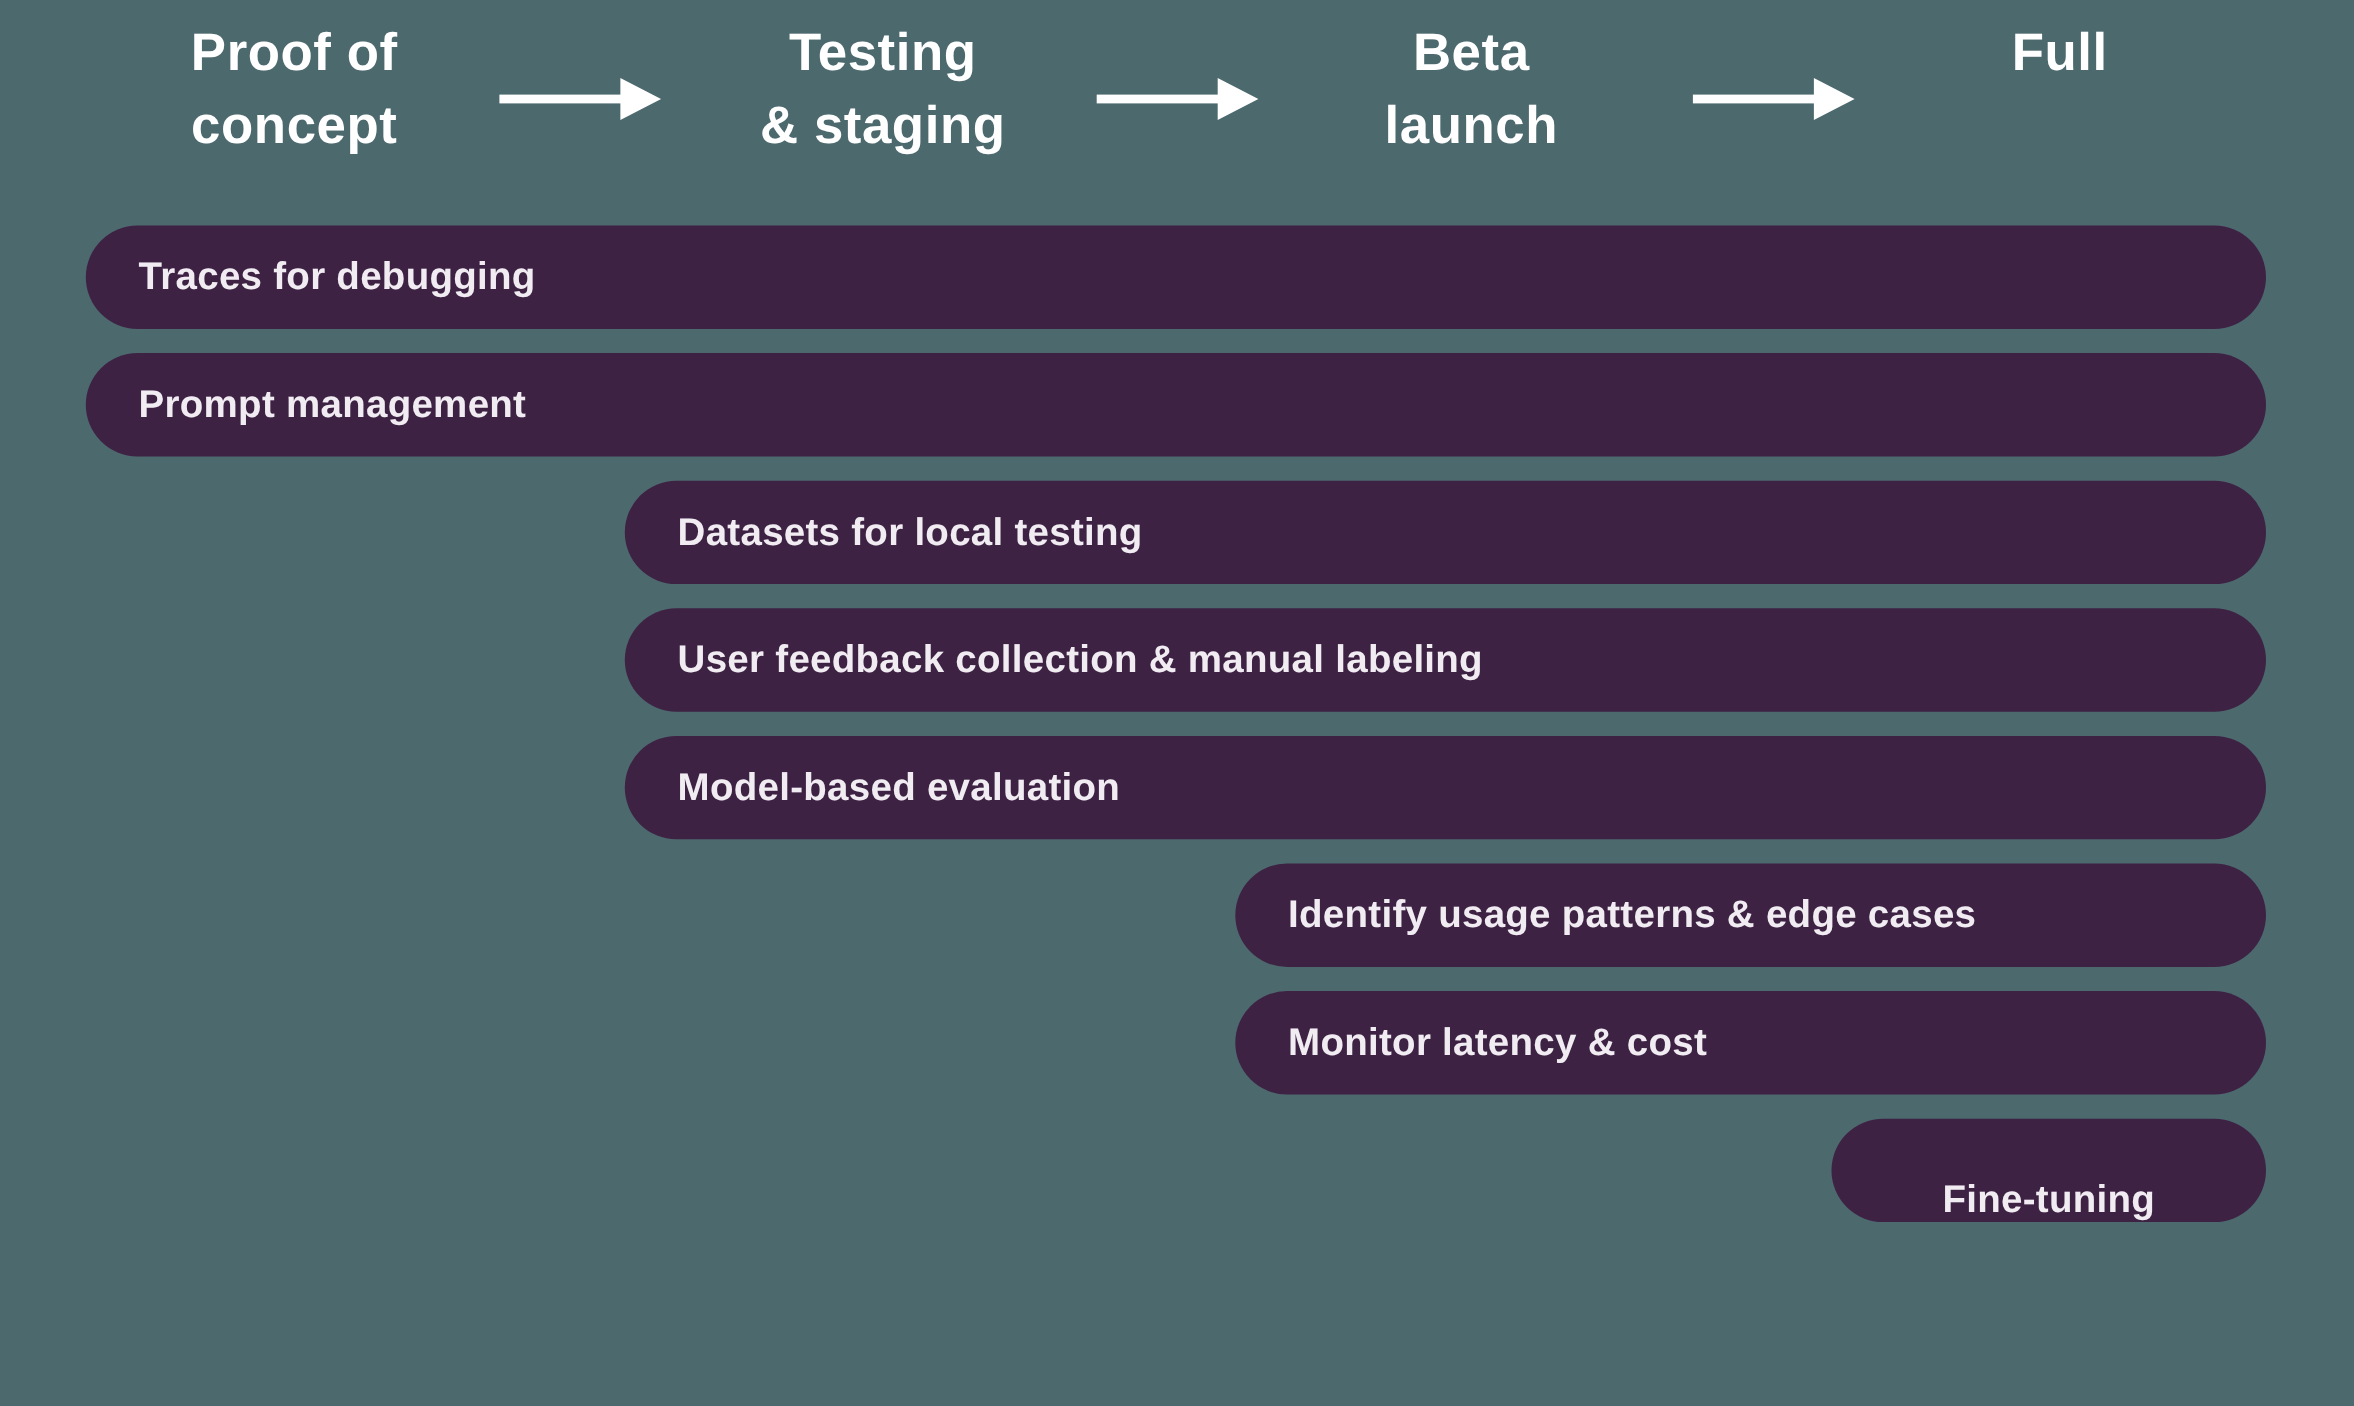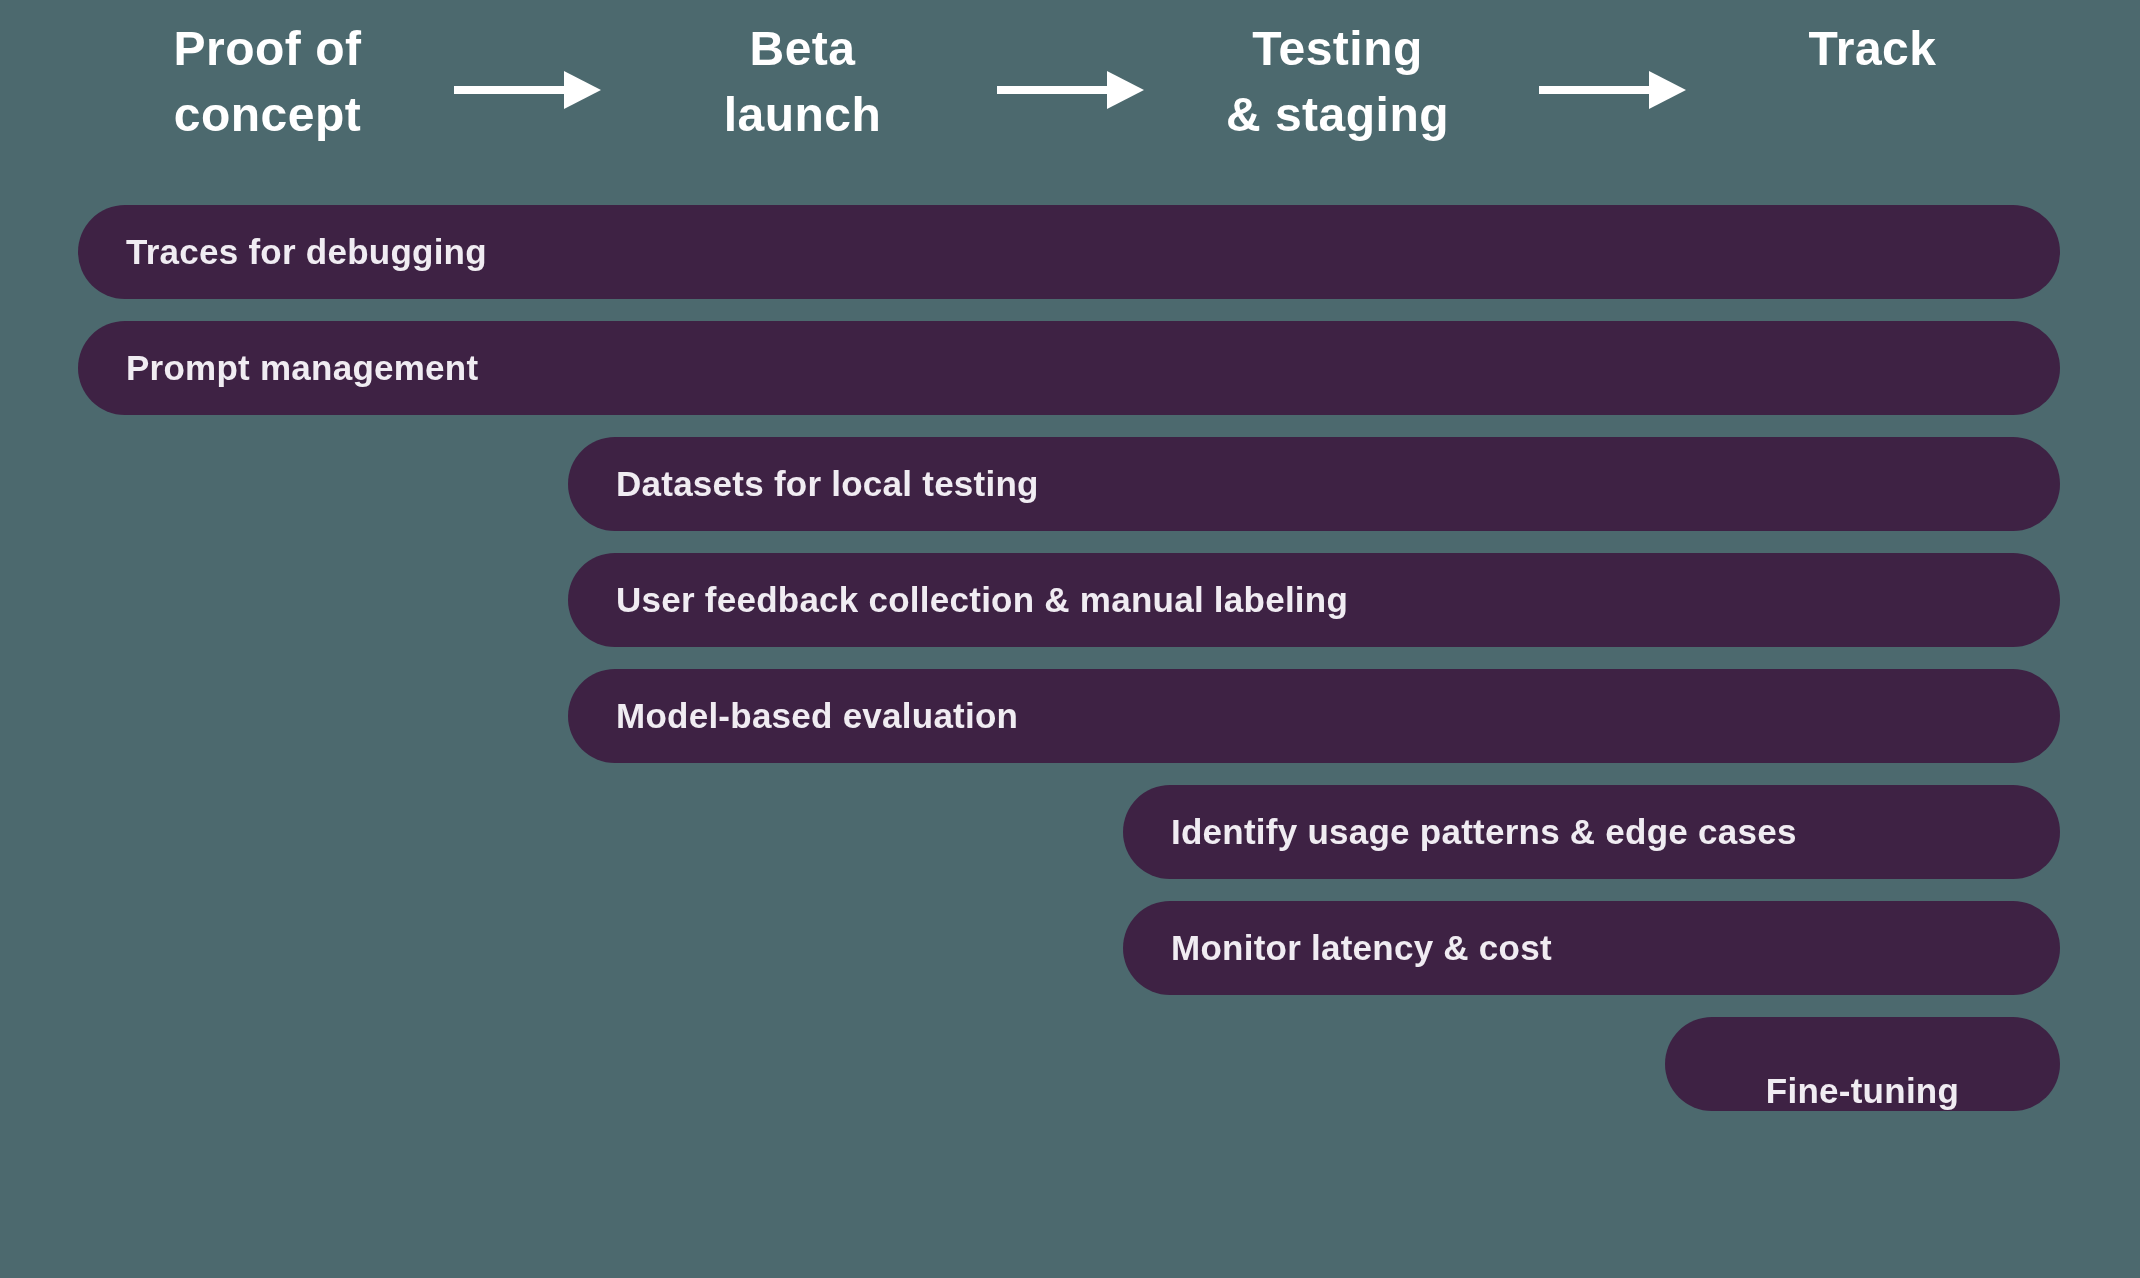--- a/index.html
+++ b/index.html
@@ -81,29 +81,29 @@
 <body>
 
 <div class="canvas">
 
   <div class="header">
     <div class="stage">
       <div>Proof of</div>
       <div>concept</div>
     </div>
     <div class="stage">
+      <div>Testing</div>
+      <div>&amp; staging</div>
+    </div>
+    <div class="stage">
       <div>Beta</div>
       <div>launch</div>
     </div>
     <div class="stage">
-      <div>Testing</div>
-      <div>&amp; staging</div>
-    </div>
-    <div class="stage">
-      <div>Track</div>
+      <div>Full</div>
     </div>
 
     <svg class="arrow arrow-1" width="150" height="56" viewBox="0 0 150 56">
       <rect x="2" y="24" width="116" height="8" fill="#FFFFFF"></rect>
       <polygon points="112,9 149,28 112,47" fill="#FFFFFF"></polygon>
     </svg>
     <svg class="arrow arrow-2" width="150" height="56" viewBox="0 0 150 56">
       <rect x="2" y="24" width="116" height="8" fill="#FFFFFF"></rect>
       <polygon points="112,9 149,28 112,47" fill="#FFFFFF"></polygon>
     </svg>

